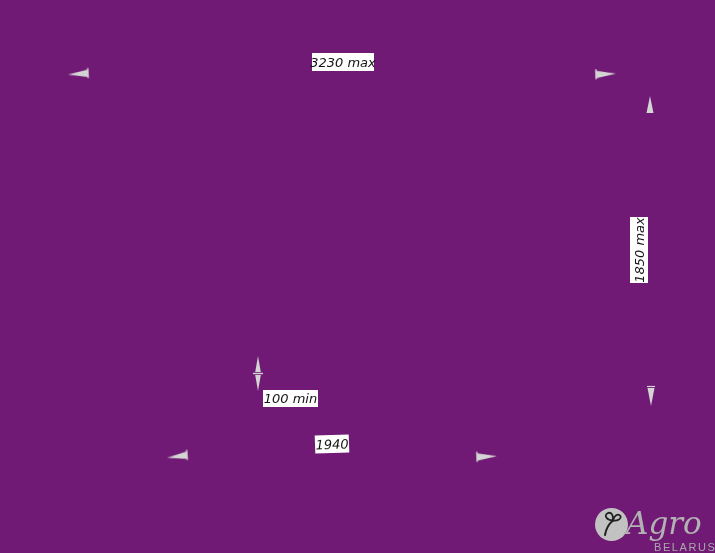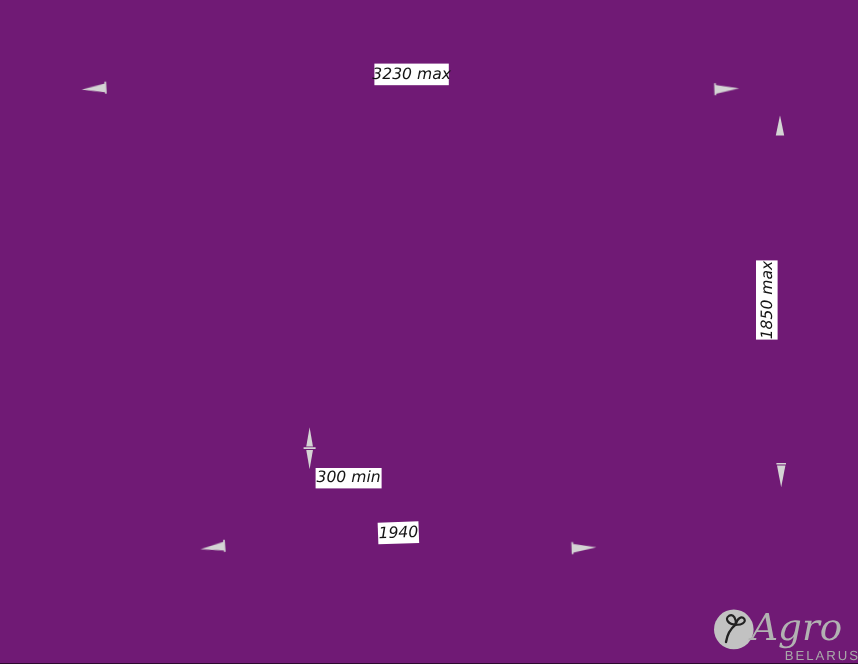--- a/index.html
+++ b/index.html
@@ -113,21 +113,21 @@
     <polygon points="6,21 2.5,3 9.5,3" fill="#d4d4d4"></polygon>
     <line x1="2" y1="1.5" x2="10" y2="1.5" stroke="#d4d4d4" stroke-width="1.2"></line>
   </svg>
 
   <svg class="arrow" style="left:252px; top:356px;" width="12" height="35" viewBox="0 0 12 35">
     <polygon points="6,0 3.2,16 8.8,16" fill="#d4d4d4"></polygon>
     <polygon points="6,35 3.2,19 8.8,19" fill="#d4d4d4"></polygon>
     <line x1="1" y1="17.5" x2="11" y2="17.5" stroke="#d4d4d4" stroke-width="1.4"></line>
   </svg>
 
-  <div class="dim-label" id="lbl-200">300 min</div>
+  <div class="dim-label" id="lbl-200">100 min</div>
 
   <div class="dim-label" id="lbl-1940">1940</div>
 
   <svg class="arrow" style="left:167px; top:449px; transform:rotate(-4deg);" width="23" height="13" viewBox="0 0 23 13">
     <polygon points="0,8 20,3 20,10.5" fill="#d4d4d4"></polygon>
     <line x1="20" y1="1.5" x2="20" y2="11.5" stroke="#d4d4d4" stroke-width="1.4"></line>
   </svg>
 
   <svg class="arrow" style="left:474px; top:450px; transform:rotate(-2deg);" width="23" height="13" viewBox="0 0 23 13">
     <polygon points="23,6.5 3,3 3,10.5" fill="#d4d4d4"></polygon>

